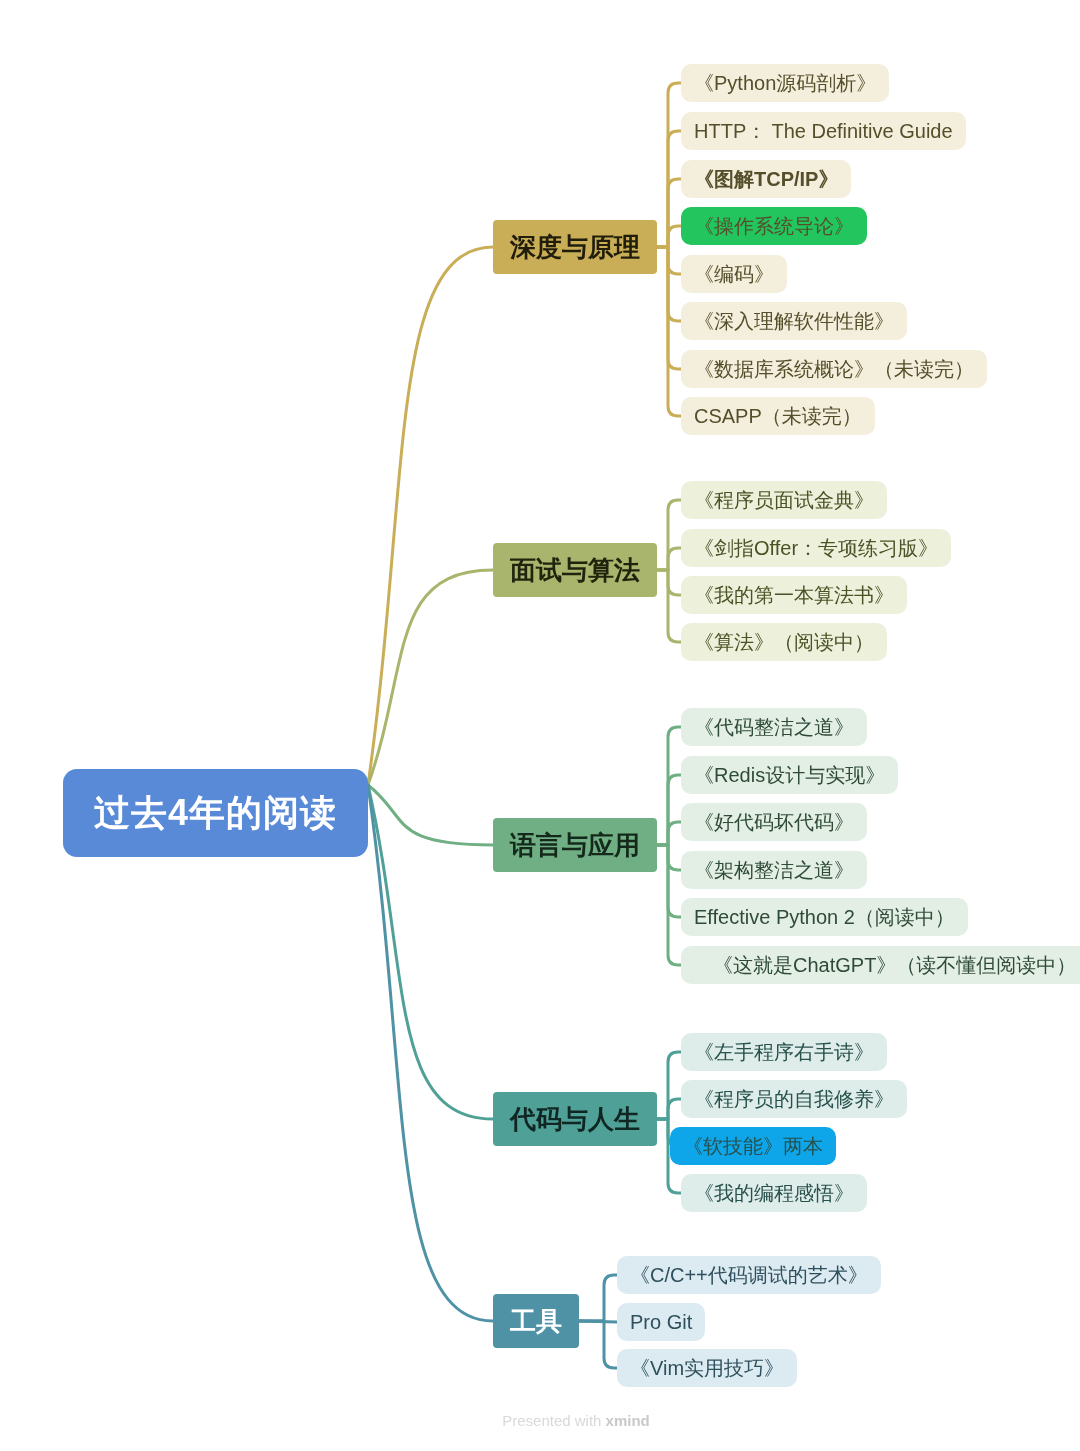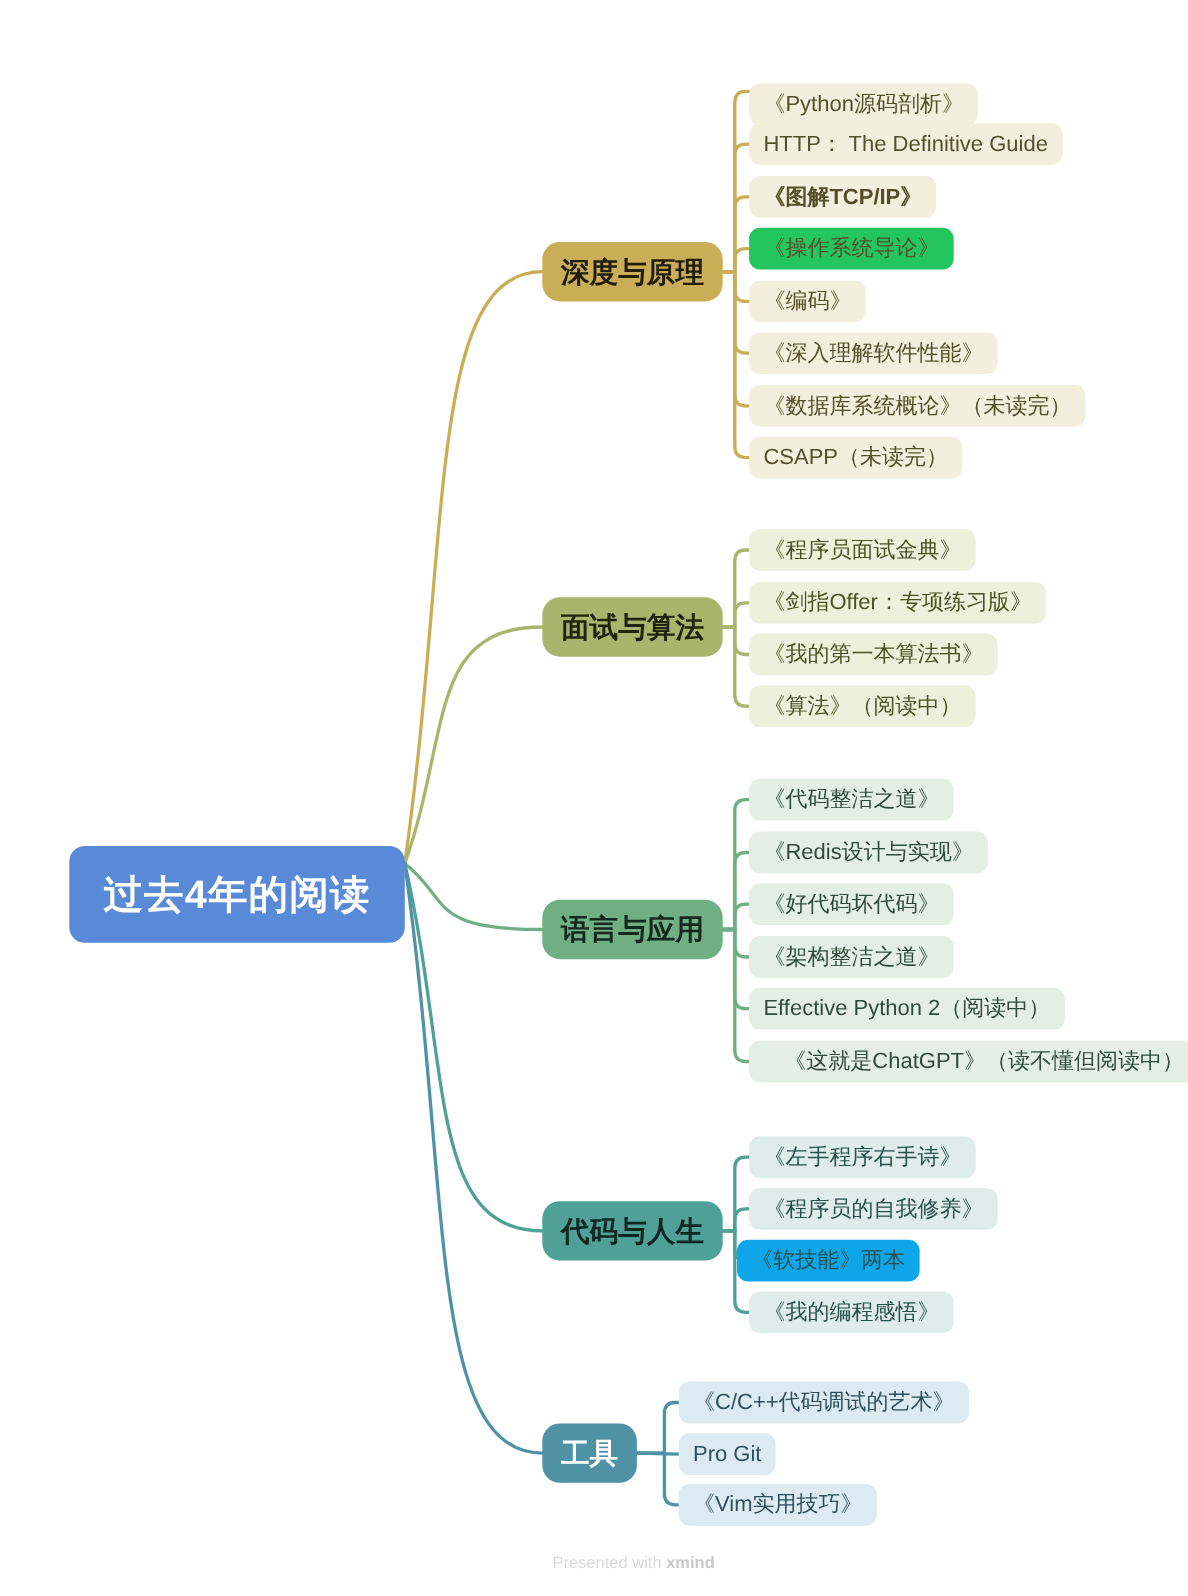--- a/index.html
+++ b/index.html
@@ -24,21 +24,21 @@
     text-align: center;
     border-radius: 14px;
     font-size: 36px;
     font-weight: bold;
     letter-spacing: 1px;
   }
   .topic {
     height: 54px;
     line-height: 54px;
     padding: 0 17px;
-    border-radius: 16px;
+    border-radius: 4px;
     font-size: 26px;
     font-weight: bold;
   }
   .child {
     height: 38px;
     line-height: 38px;
     padding: 0 13px;
     border-radius: 10px;
     font-size: 20px;
   }
@@ -92,21 +92,21 @@
     </svg>
 
   <div class="node root" style="left: 63px; top: 741px; background: rgb(88, 138, 216); color: rgb(255, 255, 255); margin-top: 28px;">过去4年的阅读</div>
 
   <div class="node topic" style="left: 493px; top: 220px; background: rgb(201, 174, 87); color: rgb(33, 29, 11);">深度与原理</div>
   <div class="node topic" style="left: 493px; top: 543px; background: rgb(169, 181, 108); color: rgb(32, 36, 13);">面试与算法</div>
   <div class="node topic" style="left: 493px; top: 818px; background: rgb(111, 175, 131); color: rgb(20, 41, 27);">语言与应用</div>
   <div class="node topic" style="left: 493px; top: 1092px; background: rgb(79, 160, 150); color: rgb(15, 38, 35);">代码与人生</div>
   <div class="node topic" style="left: 493px; top: 1294px; background: rgb(79, 146, 166); color: rgb(255, 255, 255);">工具</div>
 
-  <div class="node child" style="left: 681px; top: 64px; background: rgb(244, 238, 220); color: rgb(85, 78, 43); margin-top: 12px;">《Python源码剖析》</div>
+  <div class="node child" style="left: 681px; top: 64px; background: rgb(244, 238, 220); color: rgb(85, 78, 43);">《Python源码剖析》</div>
   <div class="node child" style="left: 681px; top: 112px; background: rgb(244, 238, 220); color: rgb(85, 78, 43);">HTTP： The Definitive Guide</div>
   <div class="node child" style="left: 681px; top: 160px; background: rgb(244, 238, 220); color: rgb(85, 78, 43); font-weight: bold;">《图解TCP/IP》</div>
   <div class="node child" style="left: 681px; top: 207px; background: #22c55e; color: rgb(85, 78, 43);">《操作系统导论》</div>
   <div class="node child" style="left: 681px; top: 255px; background: rgb(244, 238, 220); color: rgb(85, 78, 43);">《编码》</div>
   <div class="node child" style="left: 681px; top: 302px; background: rgb(244, 238, 220); color: rgb(85, 78, 43);">《深入理解软件性能》</div>
   <div class="node child" style="left: 681px; top: 350px; background: rgb(244, 238, 220); color: rgb(85, 78, 43);">《数据库系统概论》（未读完）</div>
   <div class="node child" style="left: 681px; top: 397px; background: rgb(244, 238, 220); color: rgb(85, 78, 43);">CSAPP（未读完）</div>
 
   <div class="node child" style="left: 681px; top: 481px; background: rgb(237, 241, 219); color: rgb(74, 82, 38);">《程序员面试金典》</div>
   <div class="node child" style="left: 681px; top: 529px; background: rgb(237, 241, 219); color: rgb(74, 82, 38);">《剑指Offer：专项练习版》</div>

